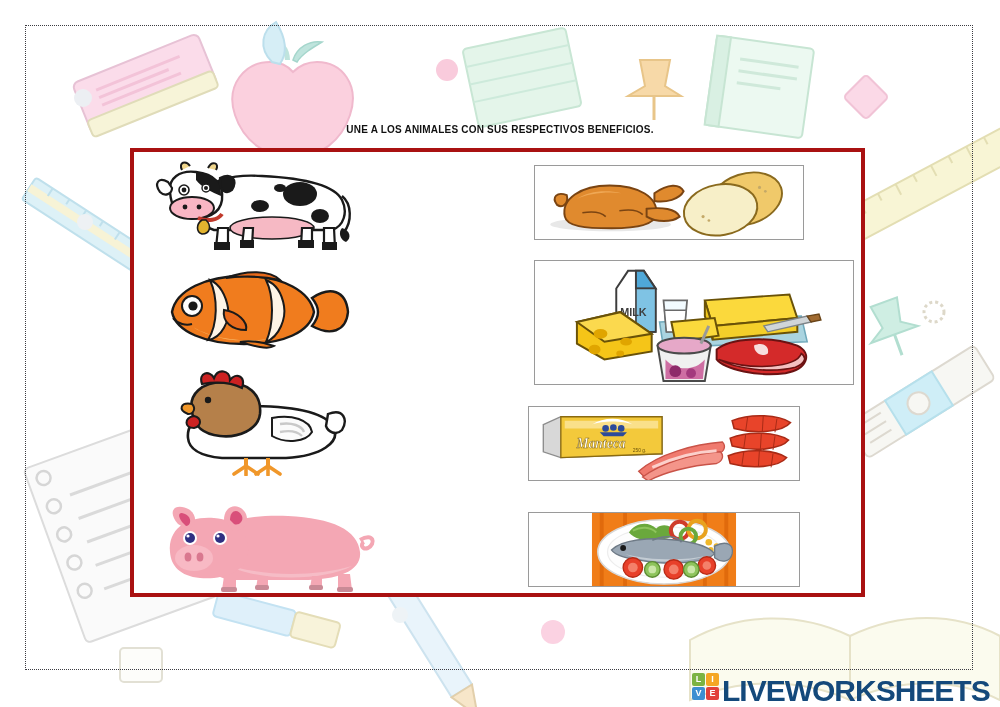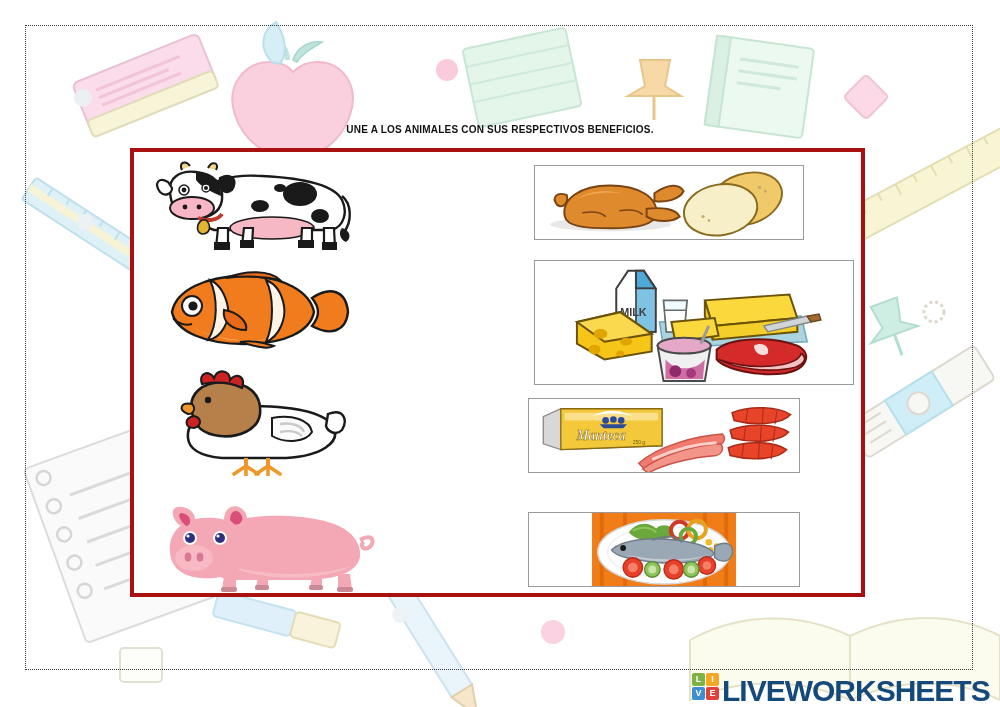--- a/index.html
+++ b/index.html
@@ -412,21 +412,21 @@
         <path d="M142 84 L150 66" stroke="#9a9a9a" stroke-width="3"></path>
 
         <path d="M158 90 C172 78 212 76 240 86 C256 94 250 110 228 114
                  C200 118 166 110 158 100 Z" fill="#d42a2a" stroke="#6a1212" stroke-width="2"></path>
         <path d="M160 100 C178 110 214 114 238 108 C248 104 250 98 244 94
                  C240 108 196 112 160 100 Z" fill="#f4c0c0" stroke="#6a1212" stroke-width="1.6"></path>
         <path d="M196 86 C204 82 212 86 210 94 C204 98 196 94 196 86 Z" fill="#f7dede"></path>
       </svg>
     </div>
 
-    <div class="ansbox" style="left:394px;top:246px;width:272px;height:75px;">
+    <div class="ansbox" style="left:394px;top:254px;width:272px;height:75px;">
       <svg viewBox="0 0 272 75" width="100%" height="100%">
         <rect x="0" y="0" width="272" height="75" fill="#fff"></rect>
 
         <path d="M12 18 L30 10 L134 10 L134 48 L30 52 L12 46 Z" fill="#d8d8d8" stroke="#8d8d8d" stroke-width="1.4"></path>
         <path d="M30 10 L134 10 L134 48 L30 52 Z" fill="#f3c93b" stroke="#8a6a10" stroke-width="1.4"></path>
         <path d="M34 14 L130 14 L130 22 L34 22 Z" fill="#fae08a"></path>
         <path d="M62 18 C74 10 92 10 104 18 C94 14 72 14 62 18 Z" fill="#ffffff"></path>
 
         <g fill="#2c4a9a">
           <circle cx="76" cy="22" r="3.4"></circle>

